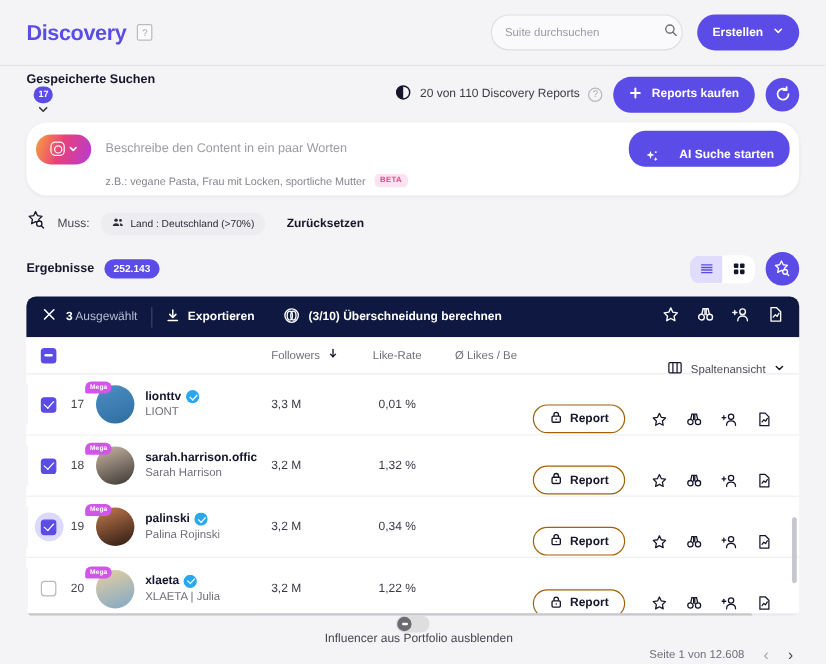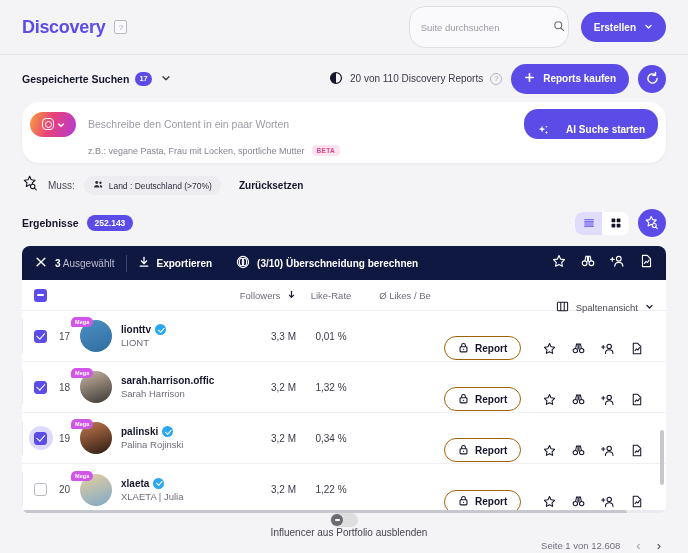--- a/index.html
+++ b/index.html
@@ -34,21 +34,21 @@
     margin-left: 9px;
     display: flex; align-items: center; justify-content: center;
     font-size: 8px; color: #a8a8b3;
     background: #fafafc;
   }
   .topbar-right {
     margin-left: auto;
     display: flex; align-items: center; gap: 12px;
   }
   .search-pill {
-    width: 160px; height: 42px;
+    width: 160px; height: 30px;
     border: 1px solid #dedee4;
     border-radius: 16px;
     background: #fafafc;
     display: flex; align-items: center;
     padding: 0 11px;
   }
   .search-pill input {
     flex: 1; border: none; outline: none; background: transparent;
     font-size: 9.5px; color: #55555f;
     font-family: "Liberation Sans", sans-serif;
@@ -233,21 +233,21 @@
   }
   .thead {
     display: flex; align-items: center;
     height: 31px;
     border-bottom: 1px solid #eeeef2;
     font-size: 9.5px; color: #6e6e7a;
   }
   .col-check { width: 37px; display: flex; align-items: center; justify-content: center; flex: none; }
   .col-num { width: 17px; flex: none; }
   .col-inf { width: 150px; flex: none; }
-  .col-fol { width: 70px; flex: none; text-align: right; }
+  .col-fol { width: 70px; flex: none; text-align: left; }
   .col-lr  { width: 70px; flex: none; text-align: center; }
   .col-lb  { width: 78px; flex: none; text-align: center; }
   .col-act { flex: 1; display: flex; align-items: center; justify-content: flex-start; margin-top: 24px; }
 
   .hdr-check {
     width: 13px; height: 13px;
     border-radius: 3px;
     background: #5b4ce8;
     display: flex; align-items: center; justify-content: center;
     cursor: pointer;
@@ -404,21 +404,21 @@
         <span>
           <svg width="9" height="9" viewBox="0 0 12 12" fill="none" stroke="#fff" stroke-width="1.8">
             <polyline points="2.5,4.5 6,8 9.5,4.5" stroke-linecap="round" stroke-linejoin="round"></polyline>
           </svg>
         </span>
       </button>
     </div>
   </div>
 
   <div class="subbar">
-    <div style="display:flex;align-items:center;">
+    <div style="display:flex;align-items:flex-start;flex-direction:column;">
       <span class="saved-label">Gespeicherte Suchen</span>
       <span class="badge-round">17</span>
       <span class="chev">
         <svg width="10" height="10" viewBox="0 0 12 12" fill="none" stroke="#35353f" stroke-width="1.6">
           <polyline points="2.5,4.5 6,8 9.5,4.5" stroke-linecap="round" stroke-linejoin="round"></polyline>
         </svg>
       </span>
     </div>
 
     <div class="subbar-right">

